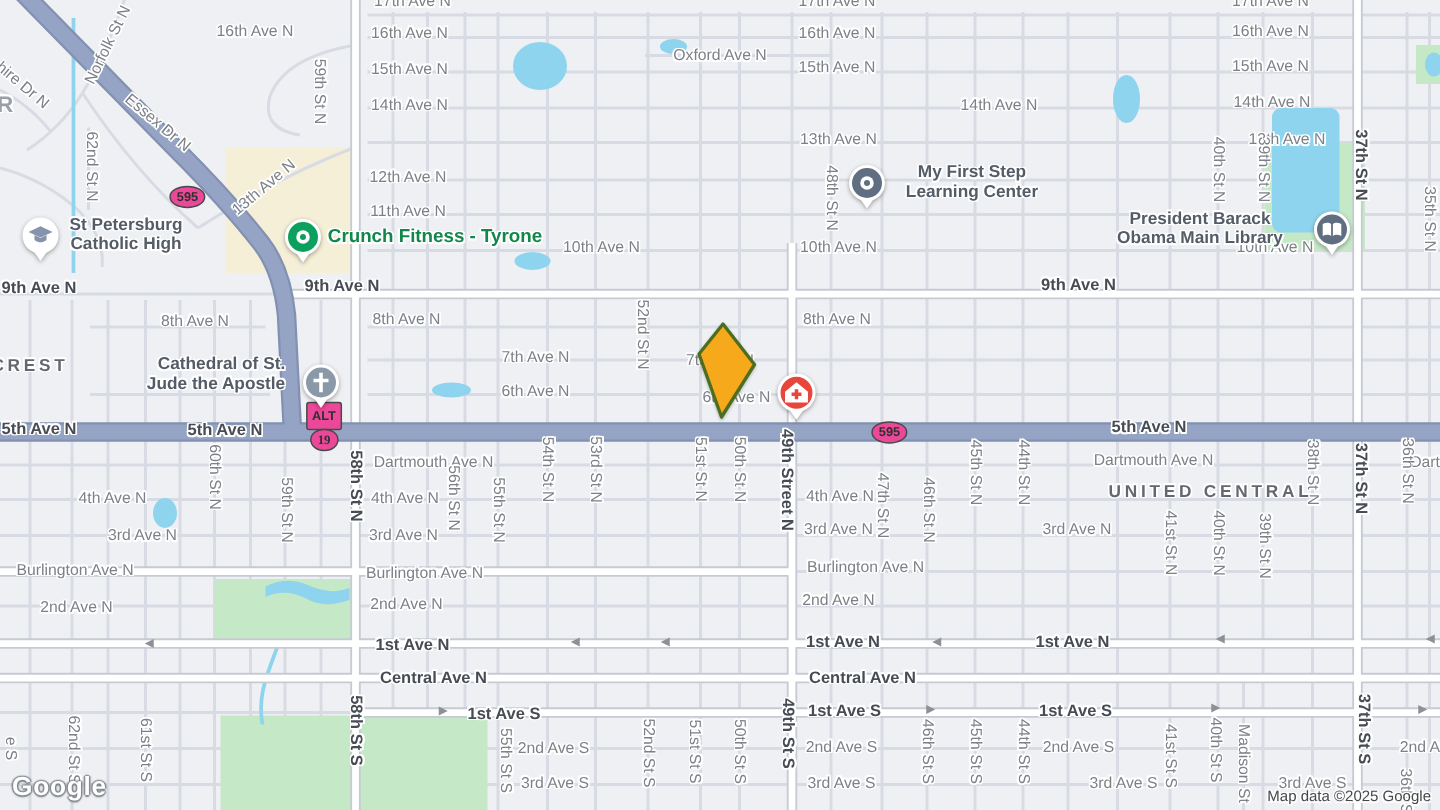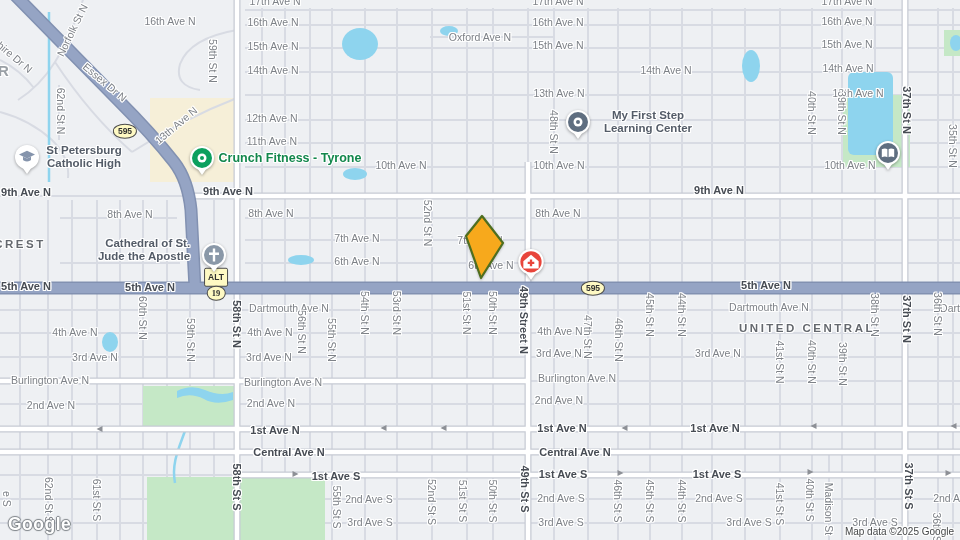--- a/index.html
+++ b/index.html
@@ -10,21 +10,21 @@
   .layer.labels{z-index:2;}
   .kite{position:absolute;z-index:3;filter:drop-shadow(0 1px 1px rgba(0,0,0,.25));}
   .layer.decor{z-index:2;}
   .layer.shields{z-index:4;}
   .layer.pois{z-index:5;}
   .lbl{position:absolute;transform:translate(-50%,-50%);white-space:nowrap;color:#7d8187;font-size:10.5px;
        text-shadow:1px 1px 0 #fff,-1px -1px 0 #fff,1px -1px 0 #fff,-1px 1px 0 #fff,0 1px 0 #fff,0 -1px 0 #fff,1px 0 0 #fff,-1px 0 0 #fff;}
   .lbl.b{font-size:11px;font-weight:bold;color:#474c54;}
   .lbl.n{font-size:11.5px;font-weight:bold;letter-spacing:2.5px;color:#64686e;}
   .lbl.g{font-size:15px;font-weight:bold;color:#9aa0a6;letter-spacing:1px;}
-  .shield{position:absolute;transform:translate(-50%,-50%);background:#fef9c3;border:1.3px solid #4a4a4a;
+  .shield{position:absolute;transform:translate(-50%,-50%);background:#ec4899;border:1.3px solid #4a4a4a;
           color:#2f2f2f;font-size:8.5px;font-weight:bold;line-height:1;padding:2px 4px;z-index:4;}
   .shield.oval{border-radius:50%;}
   .shield.rect{border-radius:2px;padding:4px 3px;}
   .arr{position:absolute;width:0;height:0;border:3.5px solid transparent;transform:translate(-50%,-50%);}
   .arr.l{border-right:6px solid #8d9096;}
   .arr.r{border-left:6px solid #8d9096;}
   .pin{position:absolute;z-index:5;filter:drop-shadow(0 1px 1.5px rgba(0,0,0,.35));}
   .poi-label{position:absolute;transform:translate(-50%,-50%);text-align:center;z-index:5;
        font-size:11.5px;font-weight:bold;line-height:13px;white-space:nowrap;
        text-shadow:1px 1px 0 #fff,-1px -1px 0 #fff,1px -1px 0 #fff,-1px 1px 0 #fff,0 1px 0 #fff,0 -1px 0 #fff,1px 0 0 #fff,-1px 0 0 #fff;}
@@ -274,20 +274,24 @@
       <div class="poi-label civic" style="left: 144px; top: 250px; text-align: right;">
         <div>Cathedral of St.</div>
         <div>Jude the Apostle</div>
       </div>
       <div class="pin" style="left: 875px; top: 140px;"><svg width="26" height="32" viewBox="0 0 26 32">
           <path d="M7,21.5L13,30L19,21.5Z" fill="#fff"></path>
           <circle cx="13" cy="13" r="12" fill="#fff"></circle>
           <circle cx="13" cy="13" r="10" fill="#5f6e80"></circle>
           <path d="M6.8,9.3C9,8.1 11.2,8.3 12.4,9.3V17.3C11.2,16.3 9,16.1 6.8,17.3Z M19.2,9.3C17,8.1 14.8,8.3 13.6,9.3V17.3C14.8,16.3 17,16.1 19.2,17.3Z" fill="#fff"></path>
         </svg></div>
+      <div class="poi-label civic" style="left: 800px; top: 153px;">
+        <div>President Barack</div>
+        <div>Obama Main Library</div>
+      </div>
       <div class="pin" style="left: 517px; top: 248px;"><svg width="28" height="34" viewBox="0 0 26 32">
           <path d="M7,21.5L13,30L19,21.5Z" fill="#fff"></path>
           <circle cx="13" cy="13" r="12" fill="#fff"></circle>
           <circle cx="13" cy="13" r="10" fill="#e8453b"></circle>
           <path d="M13,6.4 20.2,12.4V19.2H5.8V12.4Z" fill="#fff"></path>
           <path d="M11.9,10.9h2.2v2h2v2.2h-2v2h-2.2v-2h-2v-2.2h2z" fill="#e8453b"></path>
         </svg></div>
     </div>
 
   <div class="logo">Google</div>

